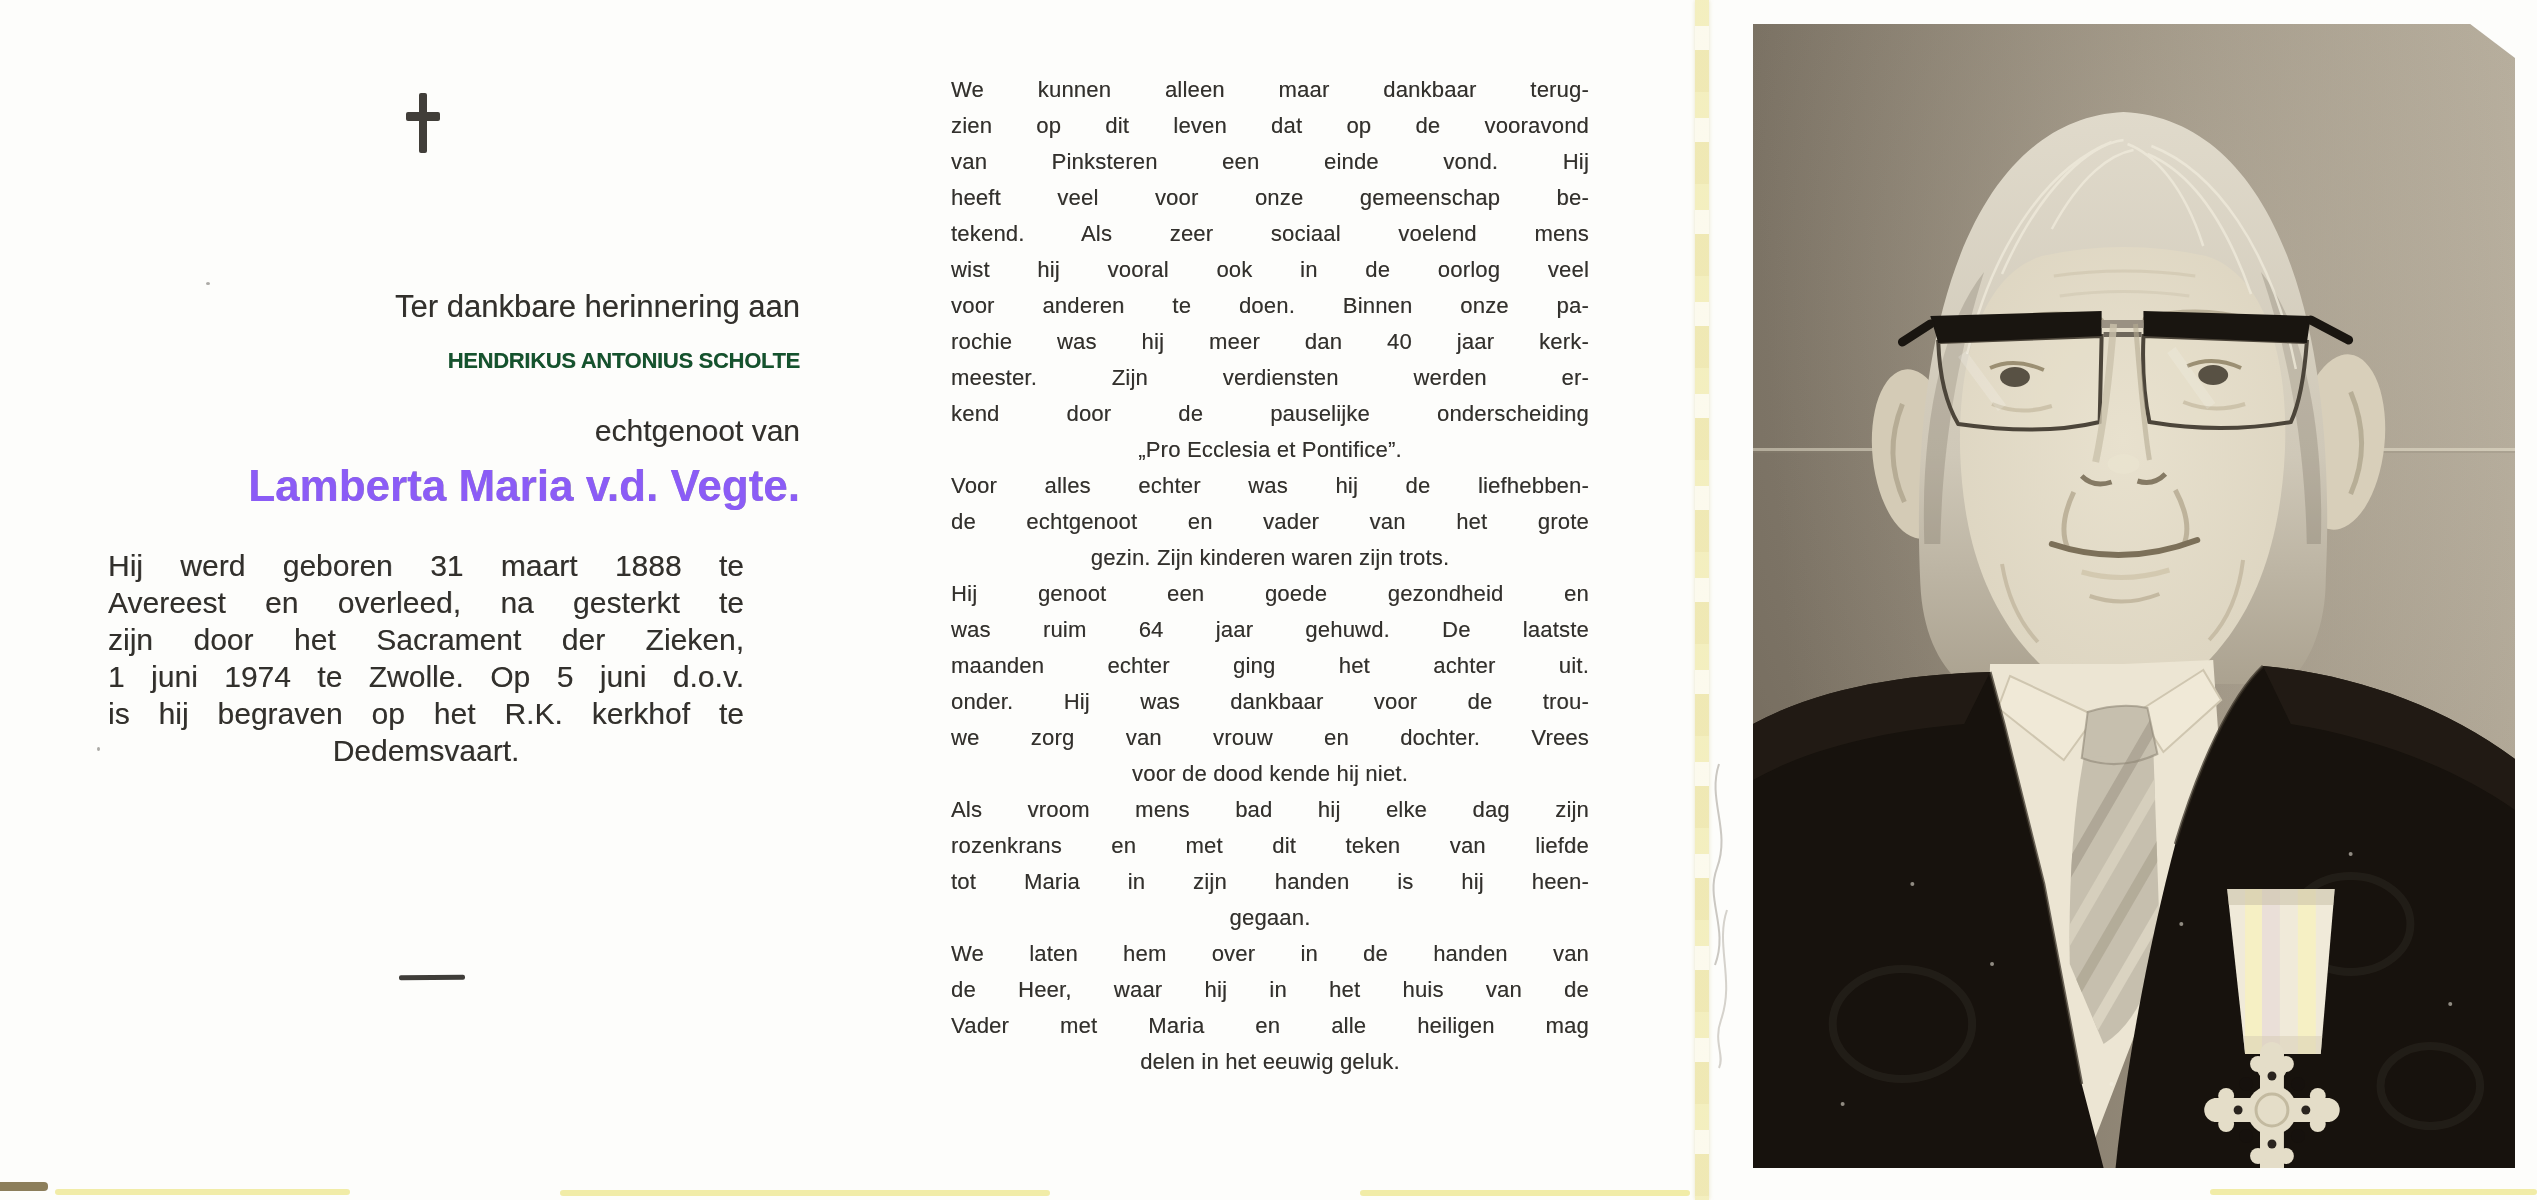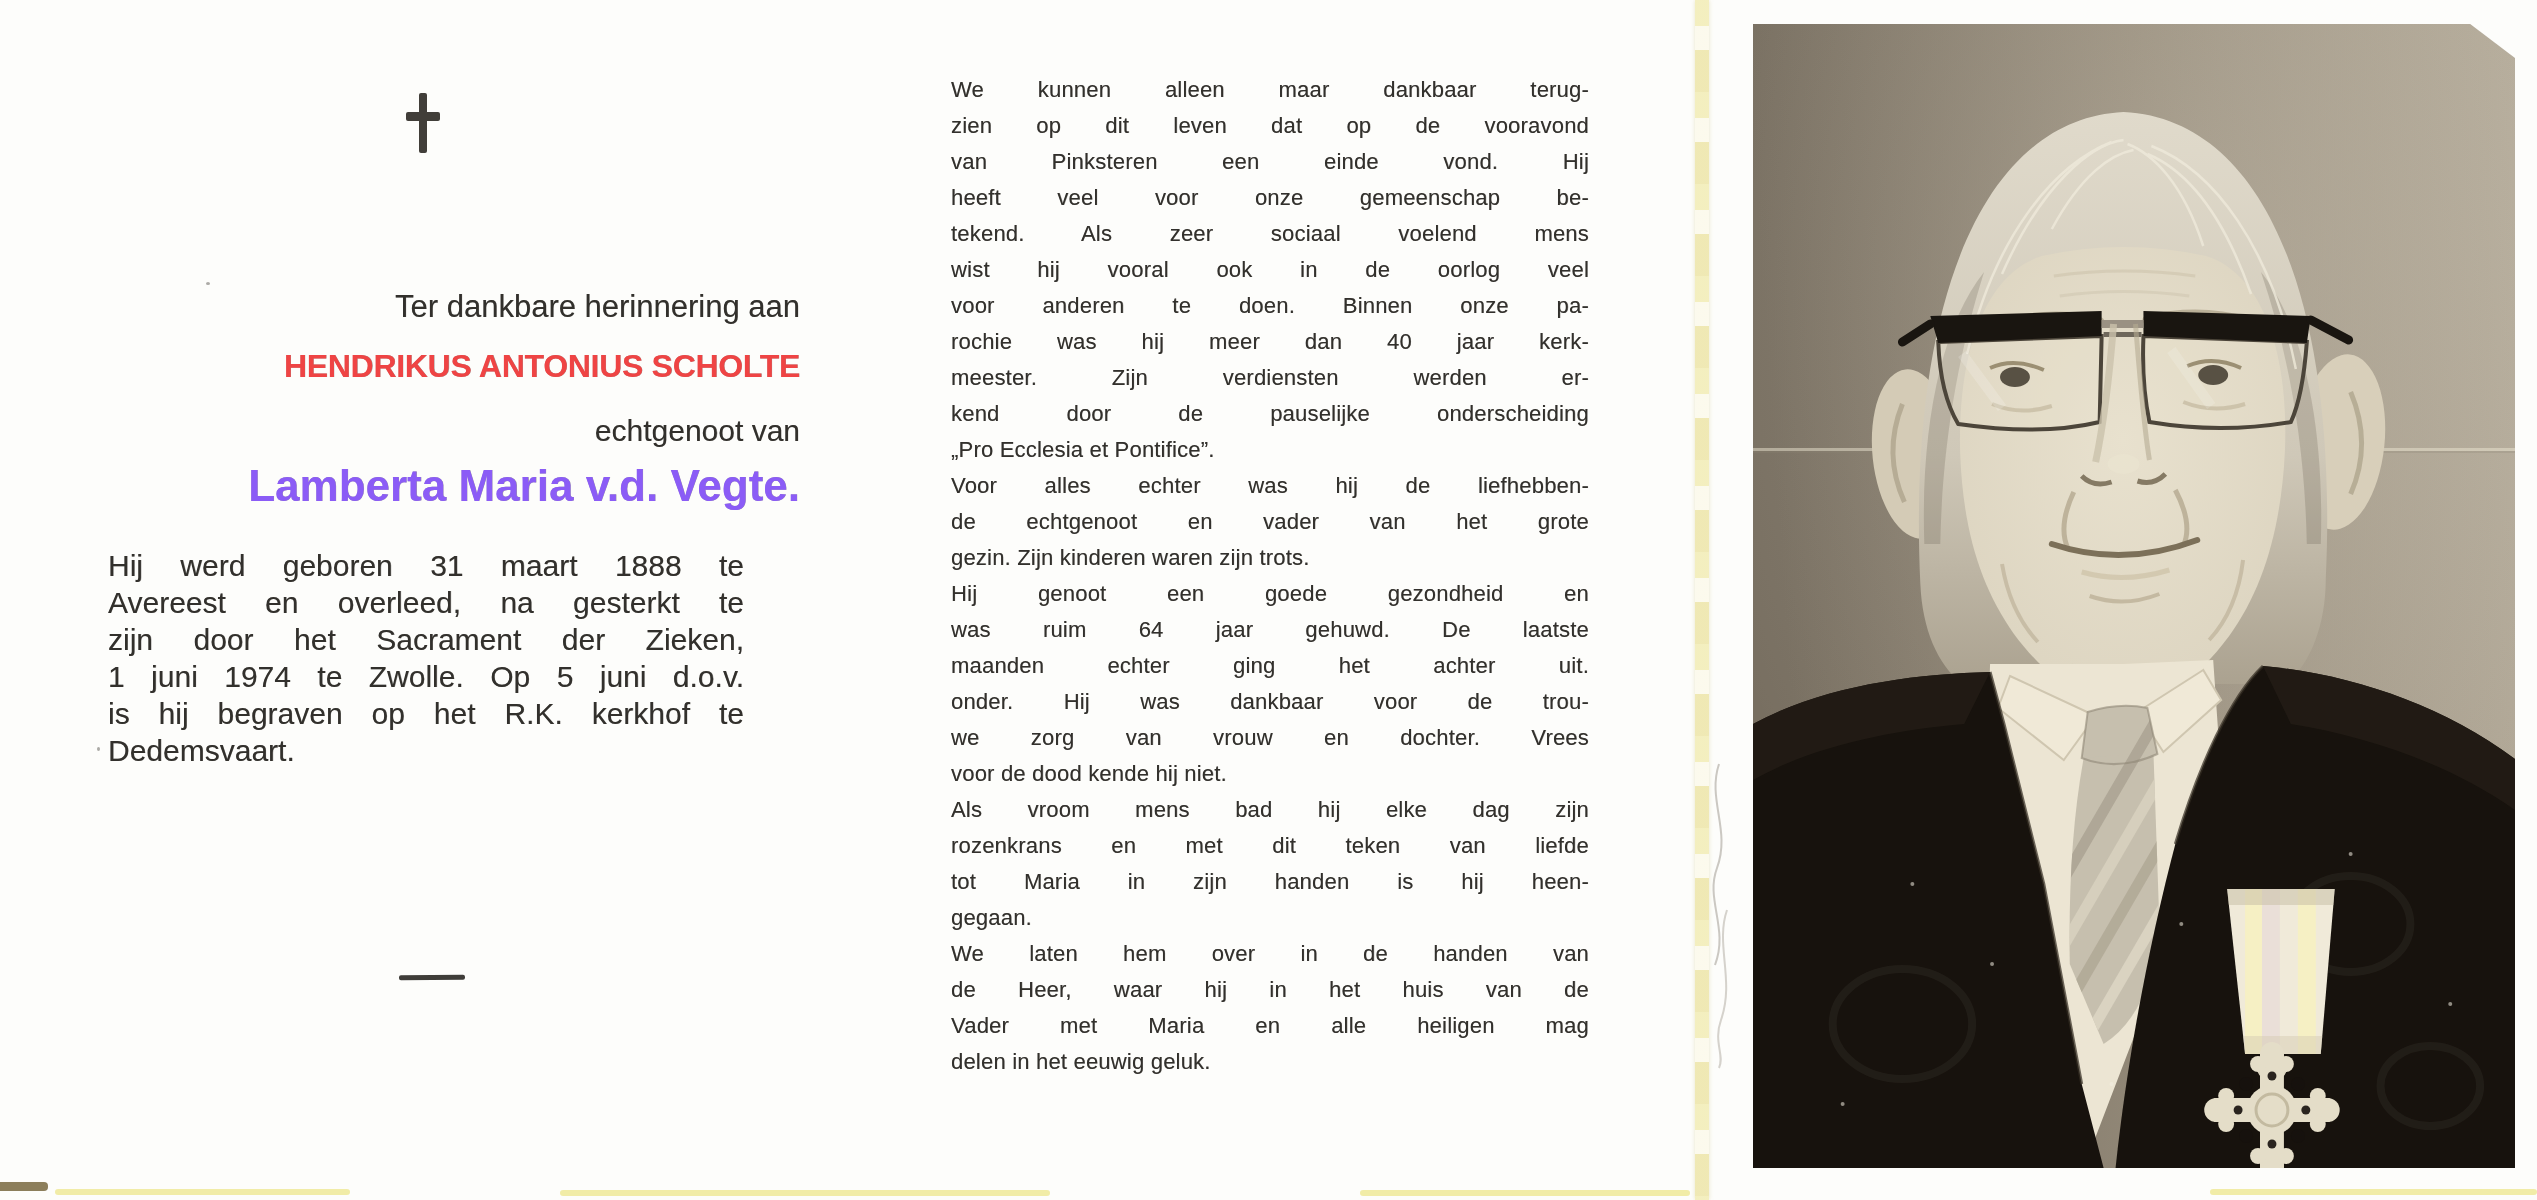--- a/index.html
+++ b/index.html
@@ -11,26 +11,26 @@
     background:var(--paper);
     font-family:"Liberation Sans","DejaVu Sans",sans-serif;
     color:var(--ink);
   }
   .txt{ text-shadow:0.3px 0.3px 0.5px rgba(48,45,40,0.45); }
 
   
   .cross-wrap{position:absolute;left:404px;top:93px;width:38px;height:60px;}
   .heading{position:absolute;left:58px;width:742px;text-align:right;white-space:nowrap;}
   .dedication{top:289px;font-size:31px;}
-  .deceased{top:348px;font-size:32px;font-weight:700;letter-spacing:-0.3px;color:#ef4444;}
+  .deceased{top:348px;font-size:22px;font-weight:700;letter-spacing:-0.3px;color:#14532d;}
   .relation{top:414px;font-size:30px;}
   .spouse{top:461px;font-size:44px;font-weight:700;color:#8b5cf6;}
   .bio{position:absolute;left:108px;top:547px;width:636px;font-size:30px;line-height:37px;}
   .memorial{position:absolute;left:951px;top:72px;width:638px;font-size:22px;line-height:36px;letter-spacing:0.2px;}
-  .tline{text-align:left;}
+  .tline{text-align:center;}
   .tline.stretch{text-align:justify;text-align-last:justify;}
   .dash{position:absolute;left:399px;top:975px;width:66px;height:5px;background:#3f3d39;border-radius:2px;transform:rotate(-0.4deg);}
   .speck{position:absolute;background:#6a6660;opacity:.55;border-radius:50%;}
 
   
   .seam{
     position:absolute;left:1695px;top:0;width:14px;height:1200px;
     background:repeating-linear-gradient(180deg,
       rgba(243,238,188,.95) 0 26px, rgba(250,246,220,.45) 26px 50px,
       rgba(237,229,168,.85) 50px 92px);

